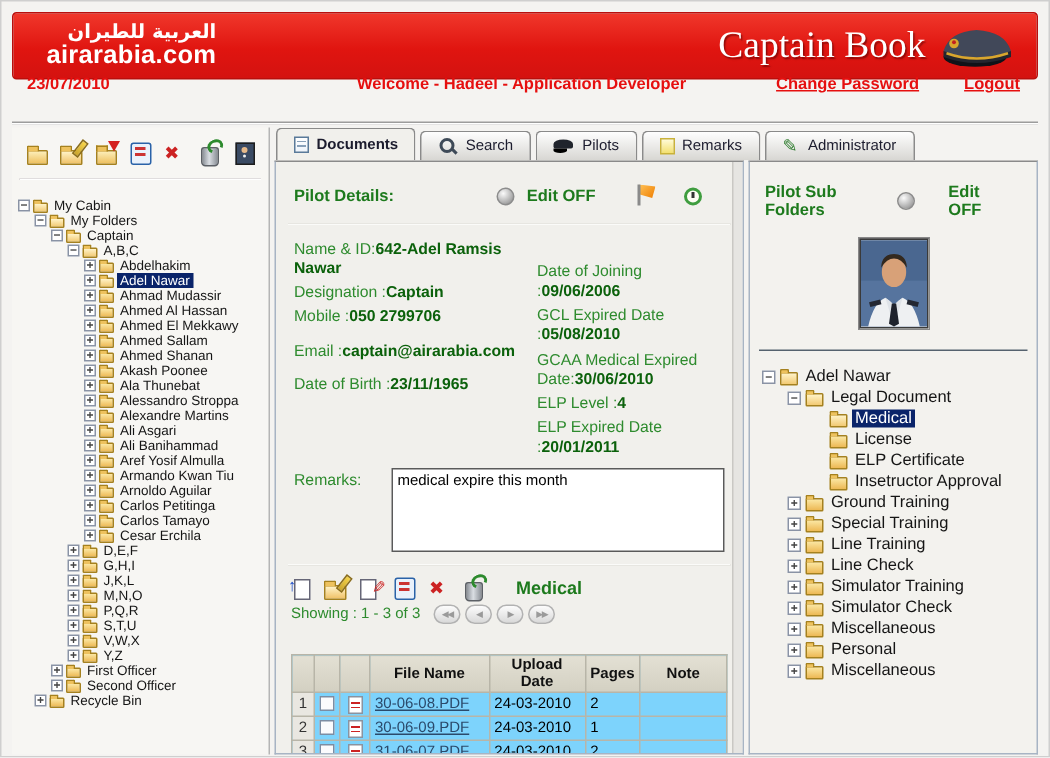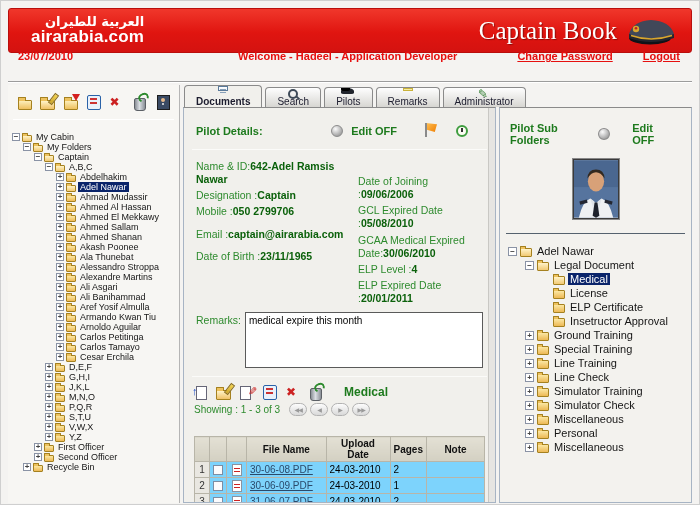--- a/index.html
+++ b/index.html
@@ -48,21 +48,21 @@
   .folder.open { background:linear-gradient(#fff3c8,#f2ca74); }
   .rtree .folder { width:12px; height:9px; }
   .tlabel { padding:0 2px; color:#151515; }
   .tlabel.sel { background:#0a246a; color:#fff; }
 
   
   .center-panel { flex:1; margin-left:3px; display:flex; flex-direction:column; min-width:0; }
   .tabs { height:22px; display:flex; align-items:flex-end; gap:3px; padding-left:1px; }
   .tab { height:20px; display:inline-flex; align-items:center; gap:5px; padding:0 11px;
     border:1px solid #8a8a8a; border-bottom:none; border-radius:4px 4px 0 0;
-    background:linear-gradient(#fefefe,#d7d6d2); font-size:10px; color:#1c1c2e; cursor:pointer;flex-direction:column; }
+    background:linear-gradient(#fefefe,#d7d6d2); font-size:10px; color:#1c1c2e; cursor:pointer; }
   .tab.active { height:22px; background:#f1f0ec; font-weight:bold; }
   .center-body { flex:1; background:#f1f0ec; border:1px solid #a7b4c4; border-top:1px solid #8a8a8a; position:relative; overflow:hidden; }
   .scrolltrack { position:absolute; right:0; top:0; bottom:0; width:7px; background:#e6e5e2; border-left:1px solid #c9c8c4; }
 
   .pd-header { display:flex; align-items:center; padding:15px 26px 11px 12px; }
   .pd-title { font-size:11px; font-weight:bold; color:#1d7a1d; }
   .editgrp { display:flex; align-items:center; gap:8px; margin-left:auto; }
   .editball { width:12px; height:12px; border-radius:50%; border:1px solid #8c8c8c; cursor:pointer;
     background:radial-gradient(circle at 35% 30%,#fbfbfb,#adadad 65%,#828282); }
   .editlabel { font-size:11px; font-weight:bold; color:#1d7a1d; }
@@ -70,21 +70,21 @@
   .cdiv { height:1px; background:#b3b0a6; margin:0 8px; border-bottom:1px solid #fbfbf9; }
 
   .fields { display:flex; padding:10px 12px 0; font-size:10.5px; line-height:1.25; }
   .fcol-left { width:162px; }
   .fcol-right { flex:1; padding-top:15px; padding-right:6px; }
   .frow { margin-bottom:3px; }
   .fcol-left .frow:nth-child(4), .fcol-left .frow:nth-child(5) { margin-top:9px; }
   .flabel { color:#2e8b2e; }
   .fvalue { color:#0b610b; font-weight:bold; }
 
-  .remarks { display:flex; gap:4px; padding:4px 12px 8px; }
+  .remarks { display:flex; gap:20px; padding:4px 12px 8px; }
   .remarks .flabel { font-size:10.5px; padding-top:2px; }
   .remarks textarea { width:256px; height:56px; border:1px solid #5a5a5a; background:#fff;
     font-family:"Liberation Sans",sans-serif; font-size:10px; padding:2px 3px; resize:none; }
 
   .docbar { display:flex; align-items:center; gap:5px; padding:7px 8px 0; }
   .doc-folder-label { font-size:12px; font-weight:bold; color:#1d7a1d; margin-left:14px; }
   .showrow { display:flex; align-items:center; justify-content:flex-start; gap:3px; padding:3px 10px 4px; }
   .showing { font-size:10px; color:#2e8b2e; margin-right:6px; }
   .pager-btn { width:18px; height:13px; border-radius:7px; border:1px solid #b2b2b2; cursor:pointer;
     background:linear-gradient(#fcfcfc,#d9d9d9); color:#9a9a9a; font-size:6px; letter-spacing:-1px;

